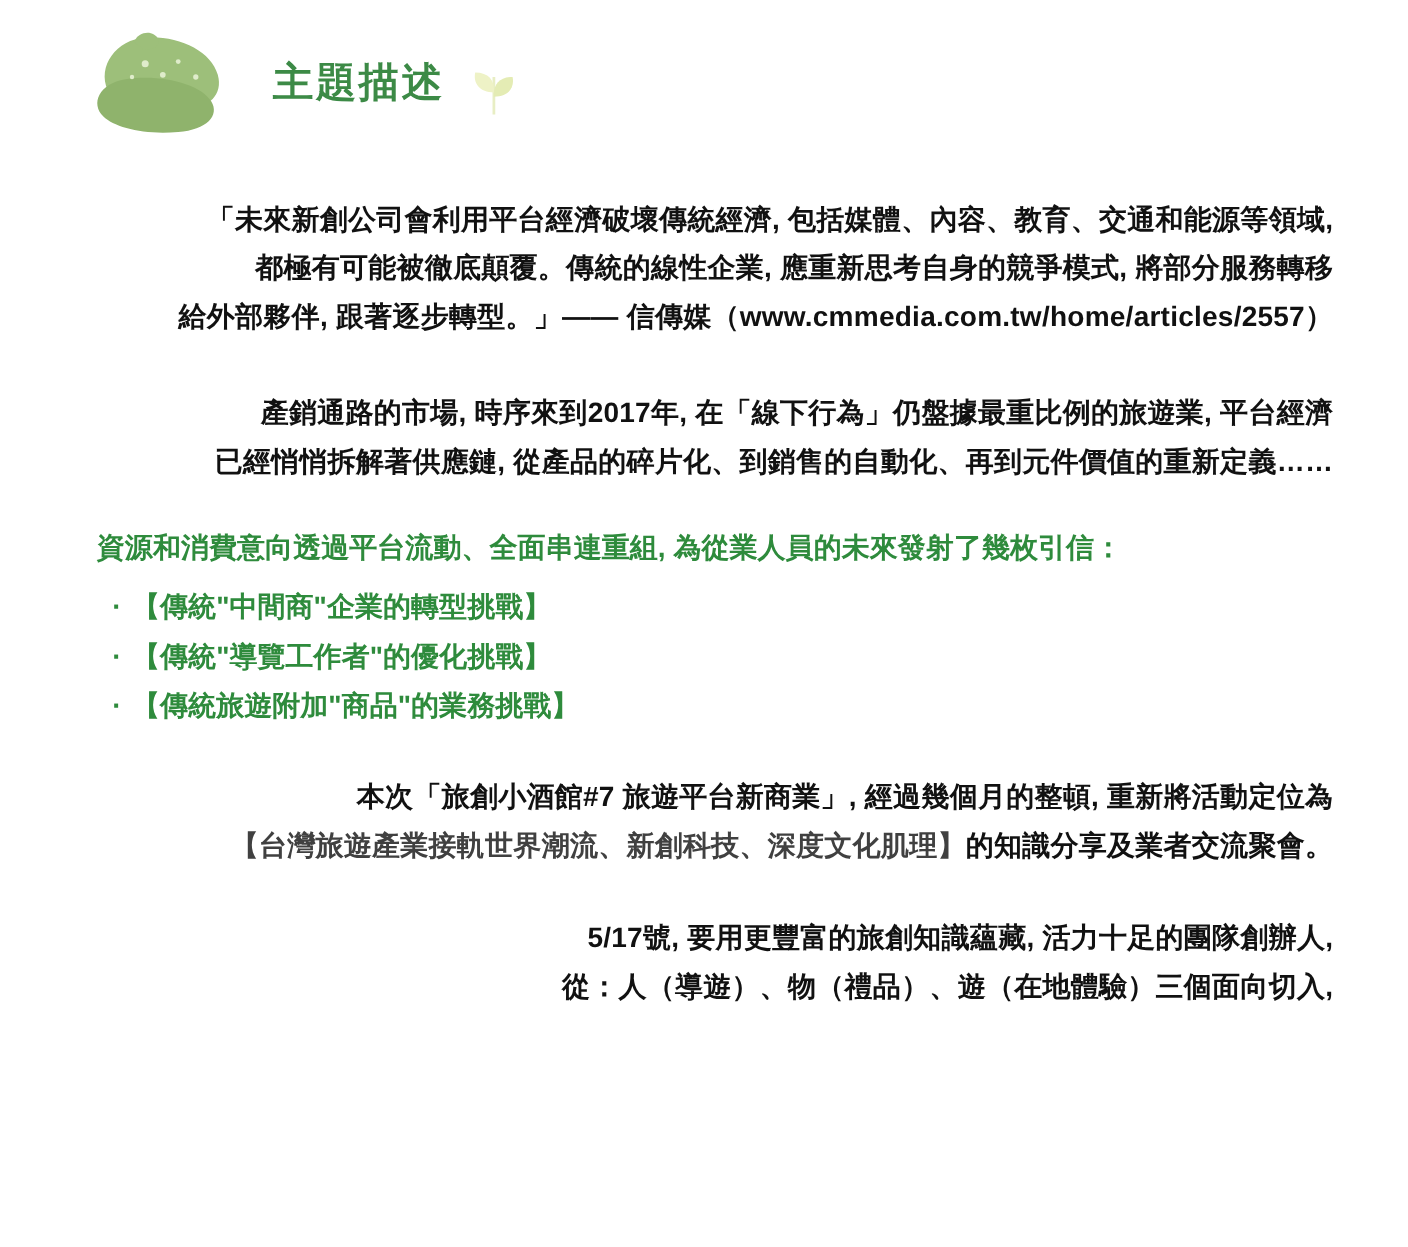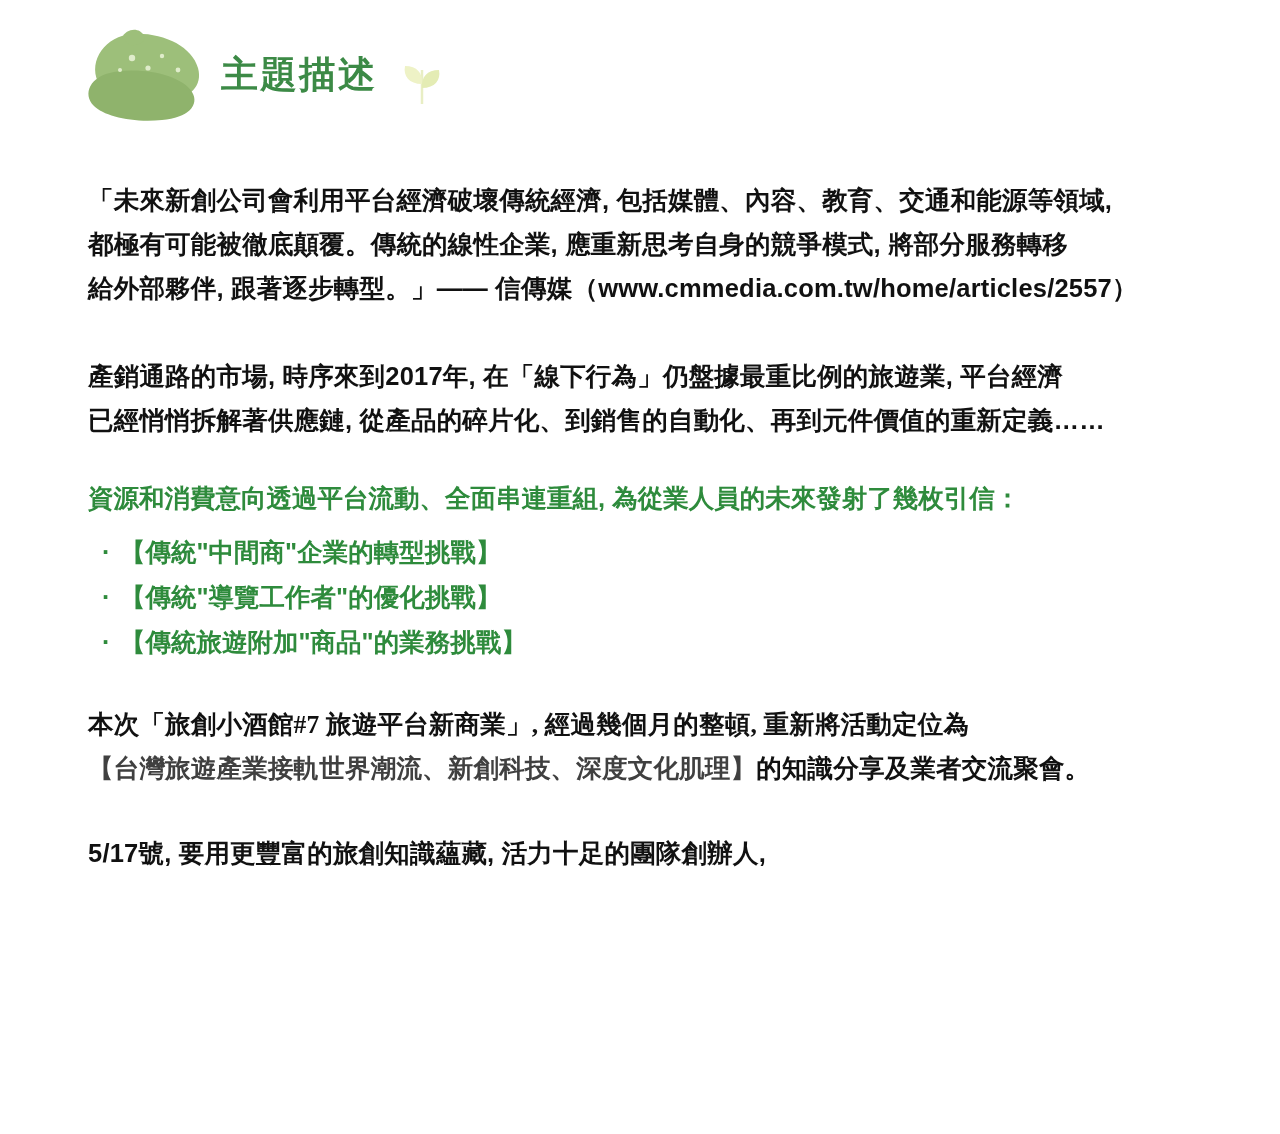--- a/index.html
+++ b/index.html
@@ -36,21 +36,21 @@
     height: 110px;
     flex: 0 0 auto;
   }
   .mascot svg { display: block; }
 
   .header-title {
     font-size: 37px;
     font-weight: bold;
     color: #3c8a46;
     letter-spacing: 2px;
-    margin-left: 1px;
+    margin-left: 28px;
     white-space: nowrap;
   }
   .leaf-deco {
     margin-left: 22px;
     margin-top: 16px;
     width: 46px;
     height: 46px;
     flex: 0 0 auto;
   }
 
@@ -59,21 +59,21 @@
     padding: 28px 68px 0 88px;
   }
   .para {
     font-size: 25.5px;
     line-height: 44px;
     font-weight: bold;
     color: #111111;
     letter-spacing: 0.2px;
     margin: 0 0 34px 0;
   }
-  .para .line { display: block; white-space: nowrap; }
+  .para .line { display: block; white-space: nowrap; text-align: right; }
 
   .para.first { margin-bottom: 44px; }
 
   .green-lead {
     font-size: 25.5px;
     line-height: 44px;
     font-weight: bold;
     color: #2e8b3c;
     margin: 14px 0 10px 0;
     white-space: nowrap;
@@ -92,21 +92,21 @@
   }
   .bullets li .dot {
     display: inline-block;
     width: 18px;
     color: #2e8b3c;
   }
 
   .highlight-red {
     color: #404040;
   }
-  .para.tight { margin-bottom: 40px; font-family: Liberation Serif, serif; }
+  .para.tight { margin-bottom: 40px; }
   .para.last { margin-bottom: 0; }
 </style>
 </head>
 <body>
 
 <div class="page">
 
   <div class="header">
 
     <div class="mascot">
@@ -164,16 +164,17 @@
       </li>
     </ul>
 
     <p class="para tight">
       <span class="line">本次「旅創小酒館#7 旅遊平台新商業」, 經過幾個月的整頓, 重新將活動定位為</span>
       <span class="line"><span class="highlight-red">【台灣旅遊產業接軌世界潮流、新創科技、深度文化肌理】</span><span>的知識分享及業者交流聚會。</span></span>
     </p>
 
     <p class="para last">
       <span class="line">5/17號, 要用更豐富的旅創知識蘊藏, 活力十足的團隊創辦人,</span>
+      <span class="line">從：人（導遊）、物（禮品）、遊（在地體驗）三個面向切入,</span>
     </p>
 
   </div>
 </div>
 
 </body></html>

